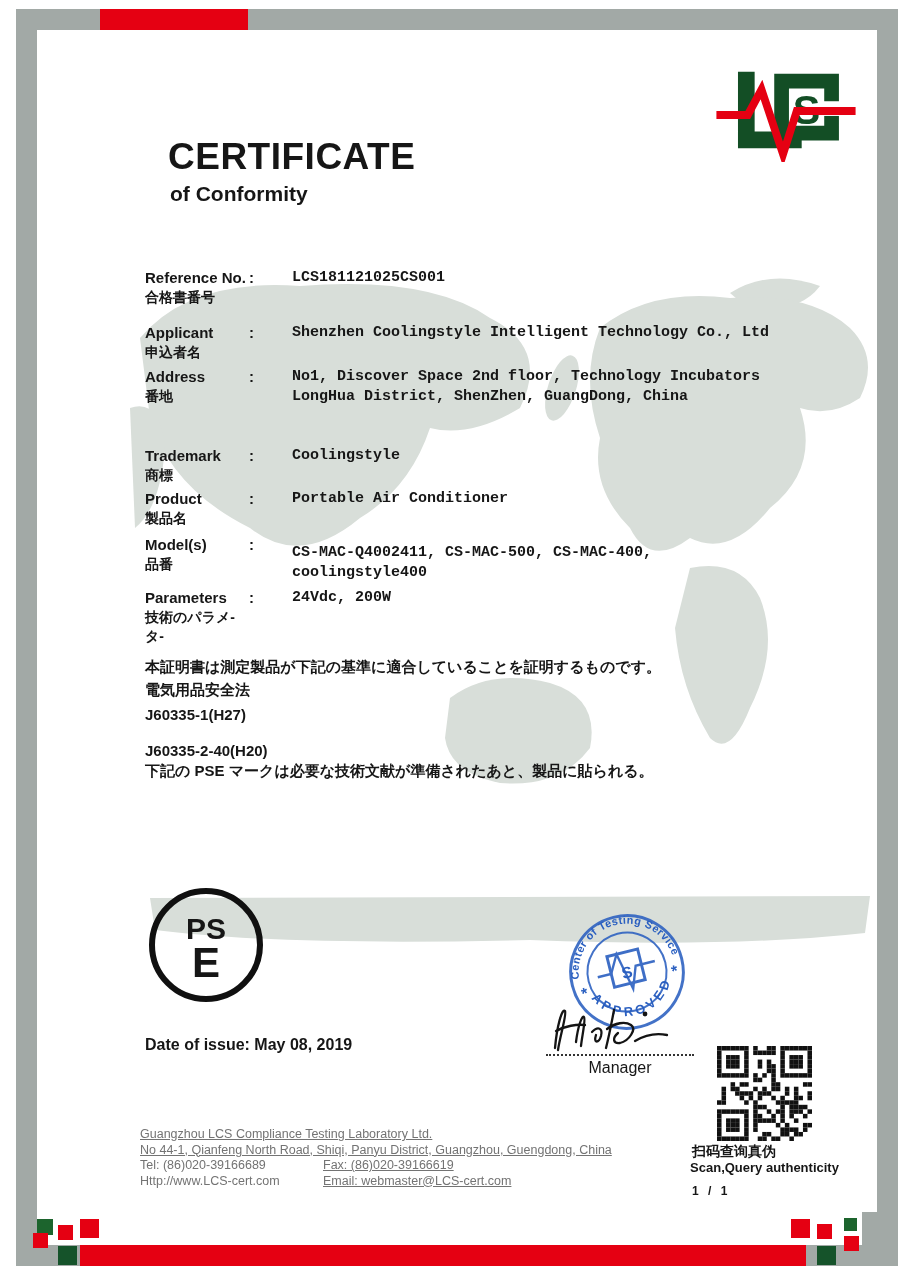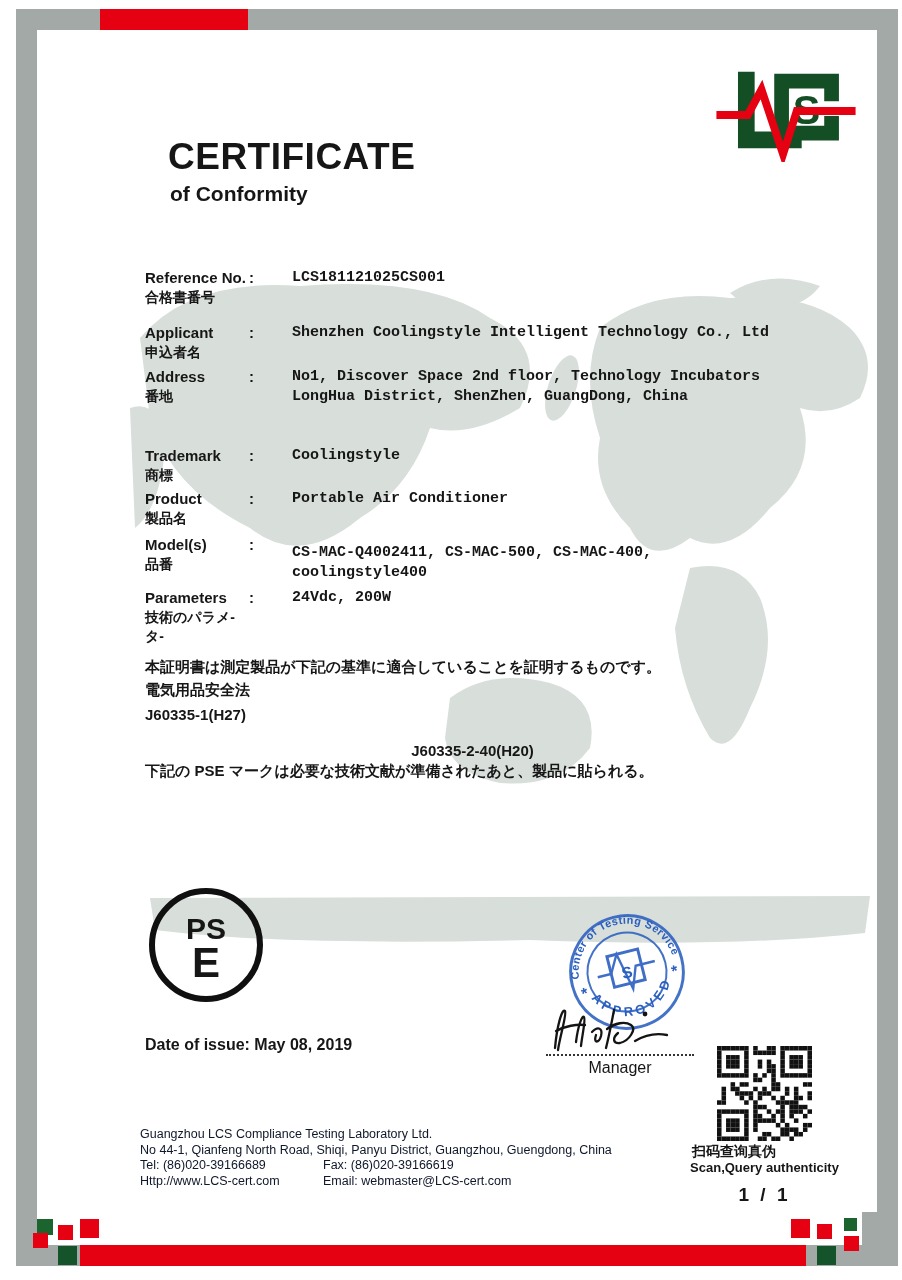--- a/index.html
+++ b/index.html
@@ -20,45 +20,45 @@
 
   
   .row{position:absolute;left:145px;width:640px;display:flex;align-items:flex-start;}
   .row .lab{width:102px;flex:none;font-weight:700;font-size:15px;line-height:20px;}
   .row .lab .jp{font-weight:600;font-size:14px;line-height:19px;}
   .row .colon{width:43px;flex:none;font-weight:700;font-size:15px;line-height:20px;padding-left:2px;}
   .row .val{font-weight:700;font-size:15px;line-height:20px;max-width:490px;font-family:Liberation Mono, monospace;}
 
   .statement{position:absolute;left:145px;top:655px;width:655px;font-size:15px;font-weight:600;line-height:23px;}
   .statement .std1{margin-top:2px;font-weight:700;}
-  .statement .std2{margin-top:13px;font-weight:700;text-align:center;}
+  .statement .std2{margin-top:13px;font-weight:700;}
   .notes{position:absolute;left:145px;top:760px;width:652px;font-size:15px;font-weight:600;line-height:22px;}
 
   
   .pse{position:absolute;left:149px;top:888px;width:102px;height:102px;border:6px solid #101010;border-radius:50%;
        display:flex;flex-direction:column;align-items:center;justify-content:center;background:transparent;}
   .pse .ps{font-size:30px;font-weight:700;line-height:40px;}
   .pse .e{font-size:42px;font-weight:700;line-height:36px;margin-top:-4px;}
 
   .issue{position:absolute;left:145px;top:1036px;font-size:16px;font-weight:700;}
 
   
   .stamp{position:absolute;left:548px;top:893px;width:158px;height:158px;transform:rotate(-14deg);}
   .sig{position:absolute;left:545px;top:1000px;width:152px;height:58px;}
   .sig-line{position:absolute;left:546px;top:1054px;width:148px;border-bottom:2px dotted #333;}
   .manager{position:absolute;left:546px;top:1059px;width:148px;text-align:center;font-size:16px;font-weight:500;}
 
   
   .qr{position:absolute;left:717px;top:1046px;width:95px;height:95px;}
   .qr-cn{position:absolute;left:692px;top:1143px;width:145px;font-weight:700;font-size:14px;}
   .qr-en{position:absolute;left:674px;top:1160px;width:181px;text-align:center;font-weight:700;font-size:13px;}
-  .pageno{position:absolute;left:692px;top:1184px;width:145px;text-align:center;font-weight:700;font-size:19px;letter-spacing:3px;}
-
-  
-  .footer{position:absolute;left:140px;top:1127px;font-size:12.5px;line-height:15.5px;font-weight:500;color:#0f172a;}
+  .pageno{position:absolute;left:692px;top:1184px;width:145px;font-weight:700;font-size:12px;letter-spacing:3px;}
+
+  
+  .footer{position:absolute;left:140px;top:1127px;font-size:12.5px;line-height:15.5px;font-weight:500;color:#737373;text-decoration:underline;}
   .footer .fc1{display:inline-block;width:183px;}
 </style>
 </head>
 <body>
 
 <div class="canvas">
 
   <div class="frame"></div>
 
   <svg class="map" viewBox="0 0 760 700" fill="#d8ded9" stroke="none">

